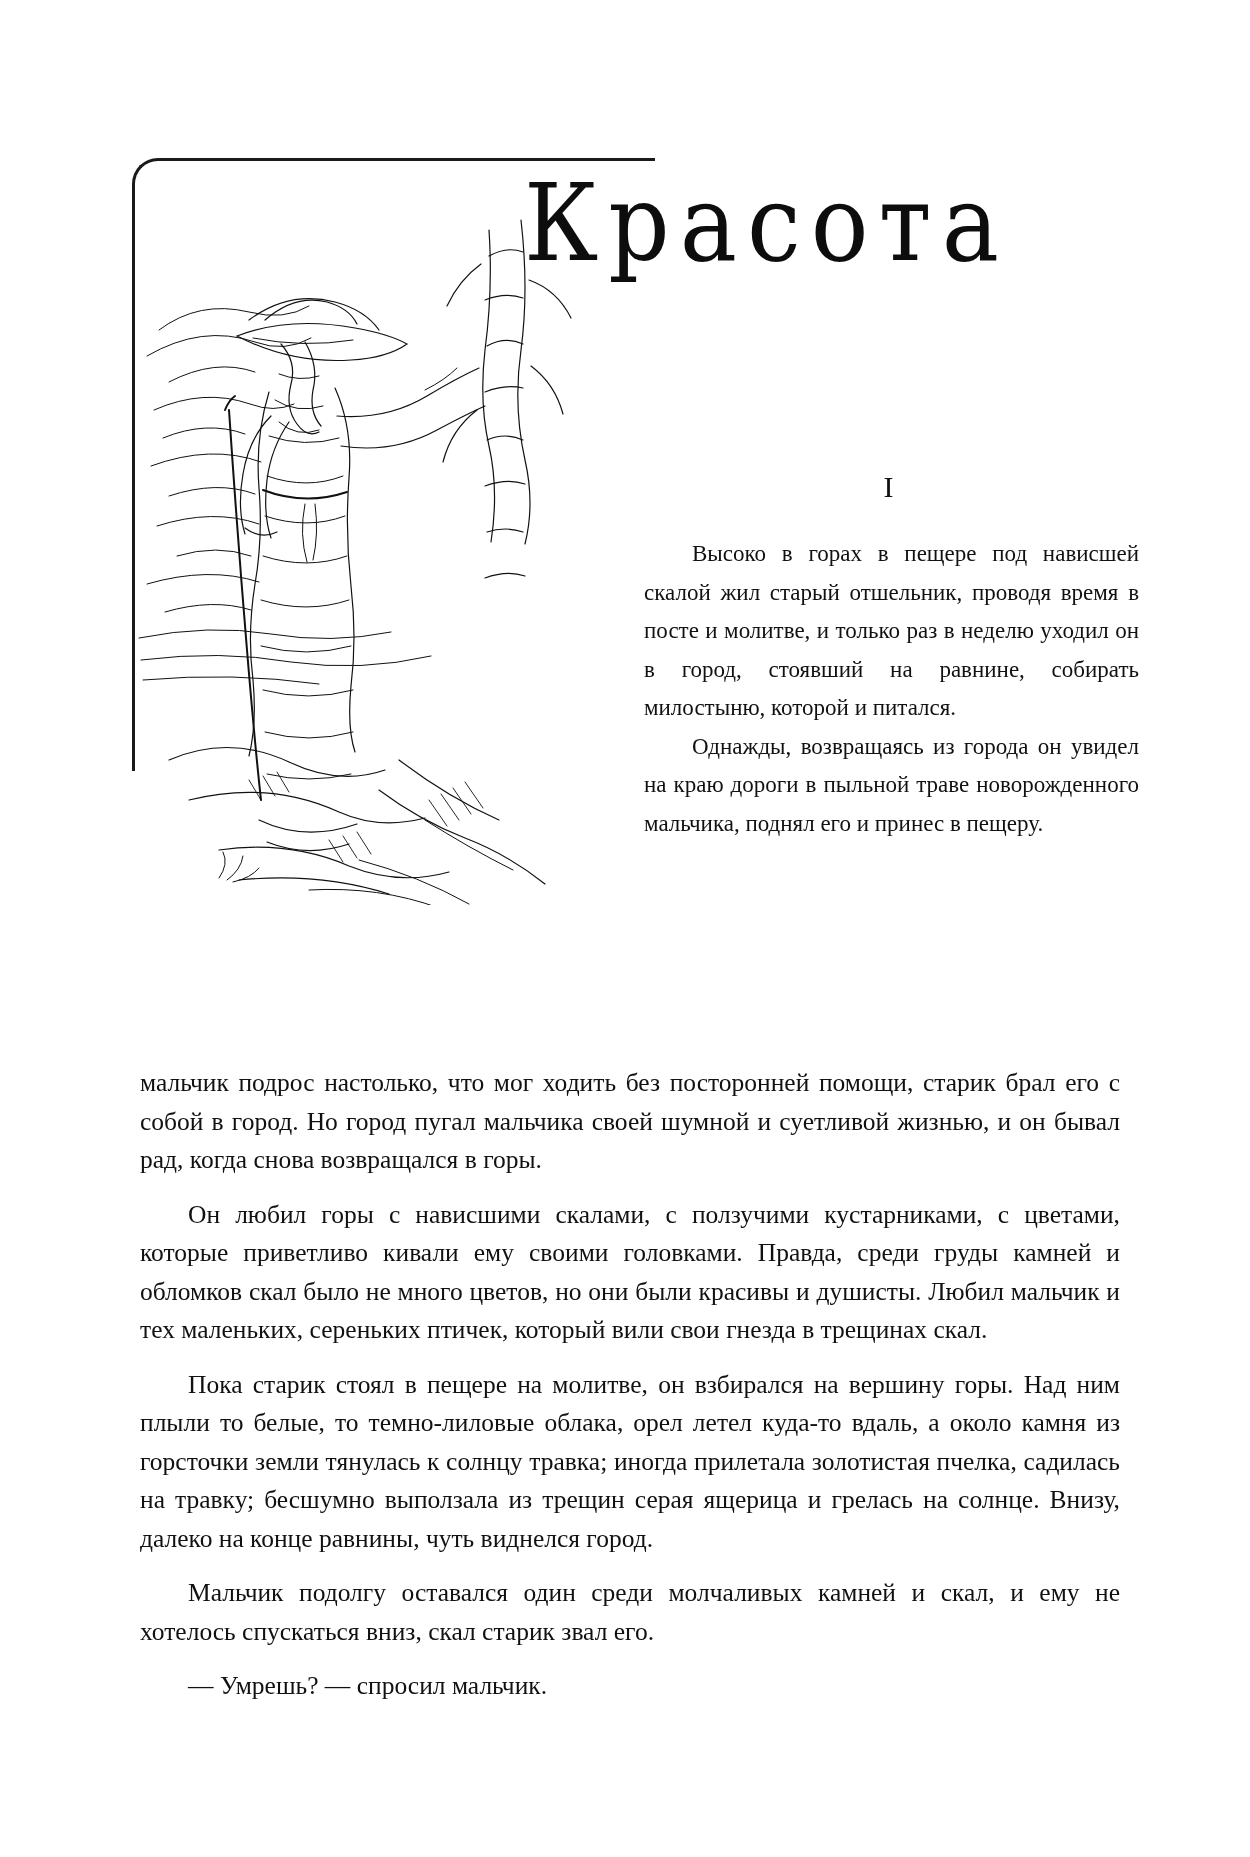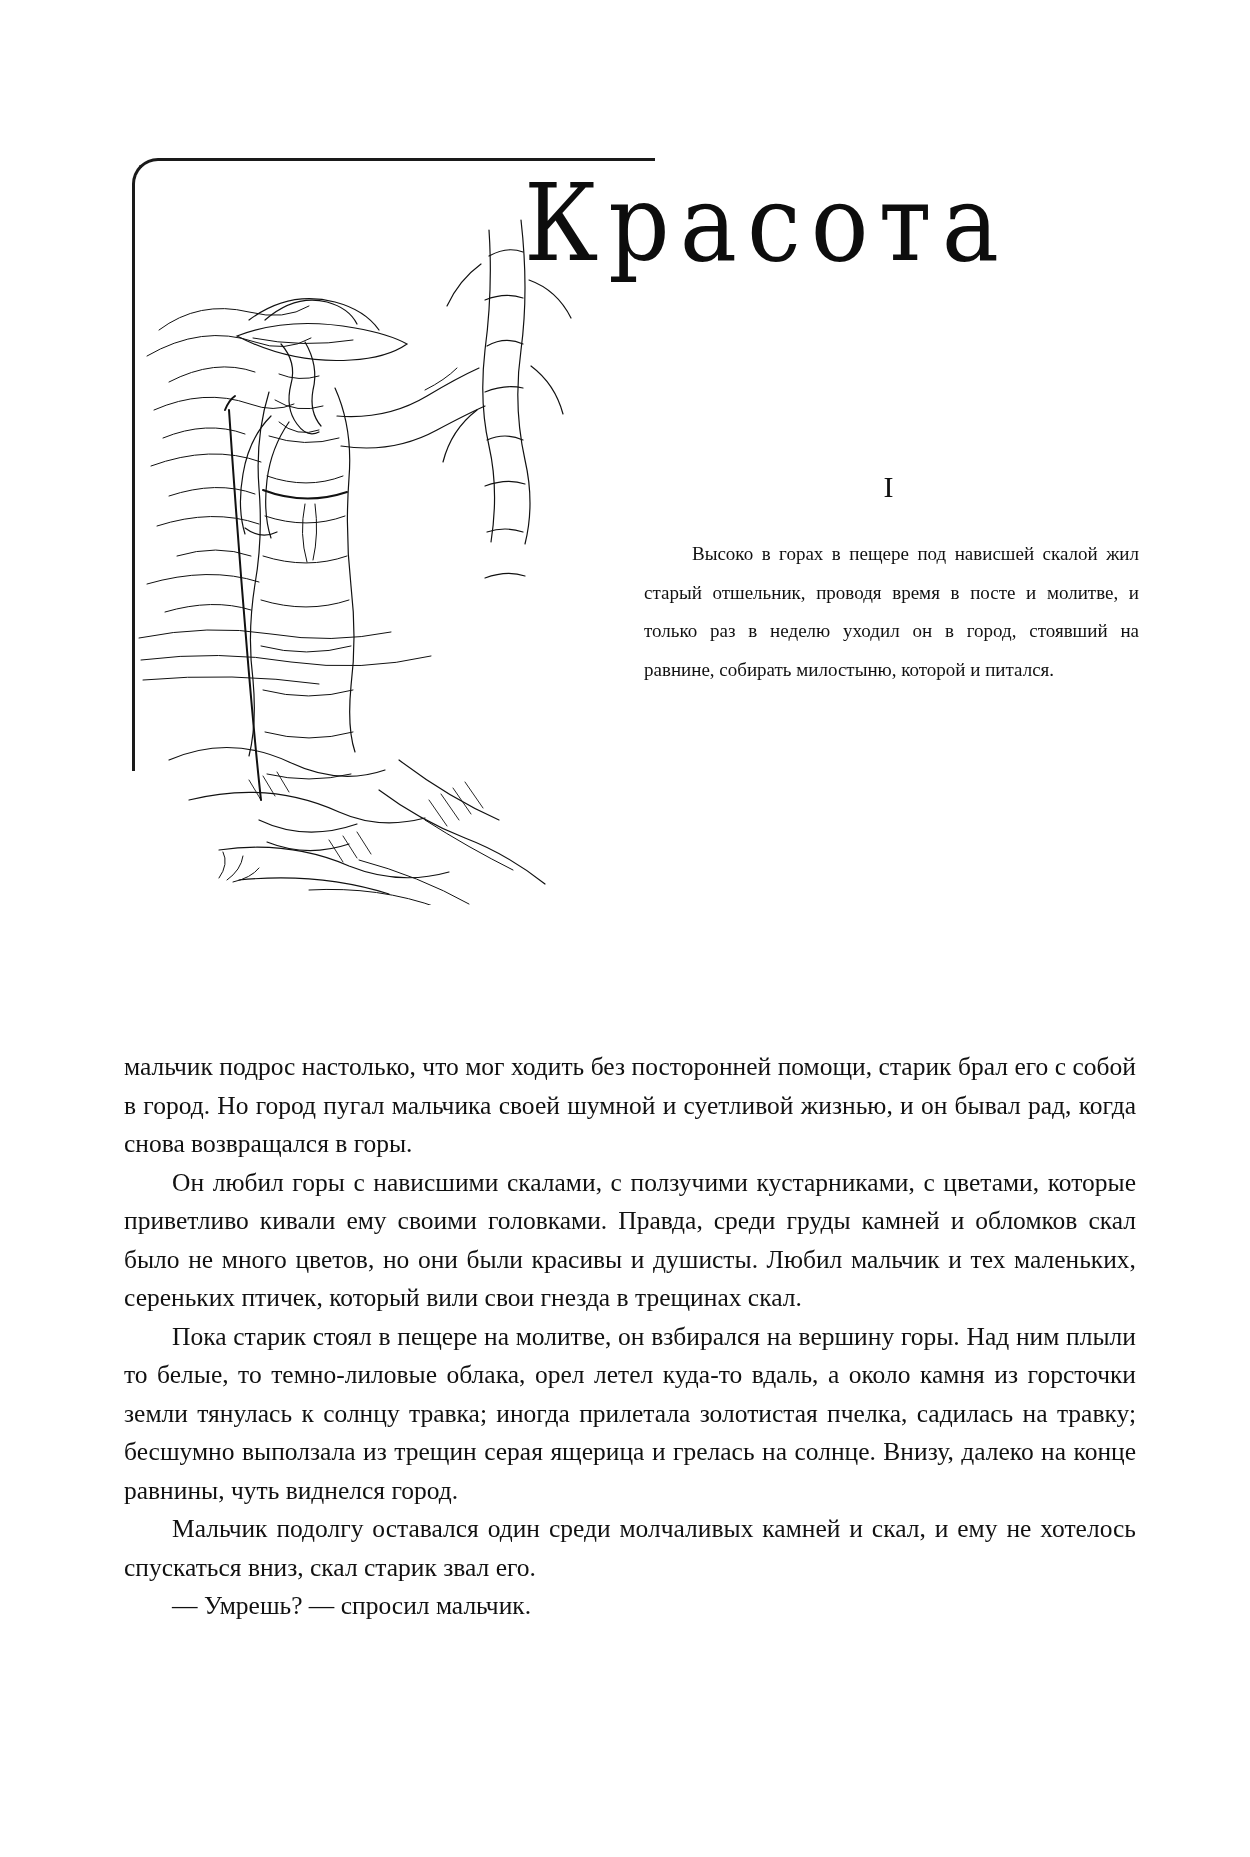--- a/index.html
+++ b/index.html
@@ -78,40 +78,40 @@
     font-size: 30px;
     letter-spacing: 1px;
   }
 
   
   .col-right {
     position: absolute;
     left: 640px;
     top: 535px;
     width: 495px;
-    font-size: 19px;
+    font-size: 23px;
     line-height: 38.5px;
     text-align: justify;
     text-justify: inter-word;
     hyphens: manual;
   }
   .col-right p { margin: 0; text-indent: 48px; }
 
   
   .body-full {
     position: absolute;
     left: 120px;
     top: 1048px;
     width: 1012px;
     font-size: 25.5px;
     line-height: 38.5px;
     text-align: justify;
     text-justify: inter-word;
   }
-  .body-full p { margin: 0; text-indent: 48px; }
+  .body-full p { margin: 16px; text-indent: 48px; }
   .body-full p.noindent { text-indent: 0; }
   .body-full p.dialog { text-indent: 48px; }
 </style>
 </head>
 <body>
 
 <div class="page">
 
   <div class="bracket"></div>
 
@@ -211,20 +211,21 @@
 
         <path d="M90 718 q10 -14 4 -26 M98 720 q14 -10 16 -24 M104 722 q18 -4 26 -14" stroke-width="1"></path>
       </g>
     </svg>
   </div>
 
   <div class="section-number">I</div>
 
   <div class="col-right">
     <p>Высоко в горах в пещере под на­висшей скалой жил старый отшель­ник, проводя время в посте и молит­ве, и только раз в неделю уходил он в город, стоявший на равнине, соби­рать милостыню, которой и питался.</p>
+    <p>Однажды, возвращаясь из горо­да он увидел на краю дороги в пыль­ной траве новорожденного мальчика, поднял его и принес в пещеру.</p>
   </div>
 
   <div class="body-full">
     <p class="noindent">мальчик подрос настолько, что мог ходить без посторонней помощи, старик брал его с собой в город. Но город пугал мальчика своей шумной и суетливой жизнью, и он бывал рад, когда снова возвращался в горы.</p>
     <p>Он любил горы с нависшими скалами, с ползучими кустарниками, с цвета­ми, которые приветливо кивали ему своими головками. Правда, среди груды камней и обломков скал было не много цветов, но они были красивы и души­сты. Любил мальчик и тех маленьких, сереньких птичек, который вили свои гнезда в трещинах скал.</p>
     <p>Пока старик стоял в пещере на молитве, он взбирался на вершину горы. Над ним плыли то белые, то темно-лиловые облака, орел летел куда-то вдаль, а око­ло камня из горсточки земли тянулась к солнцу травка; иногда прилетала золо­тистая пчелка, садилась на травку; бесшумно выползала из трещин серая яще­рица и грелась на солнце. Внизу, далеко на конце равнины, чуть виднелся город.</p>
     <p>Мальчик подолгу оставался один среди молчаливых камней и скал, и ему не хотелось спускаться вниз, скал старик звал его.</p>
     <p class="dialog">— Умрешь? — спросил мальчик.</p>
   </div>
 

